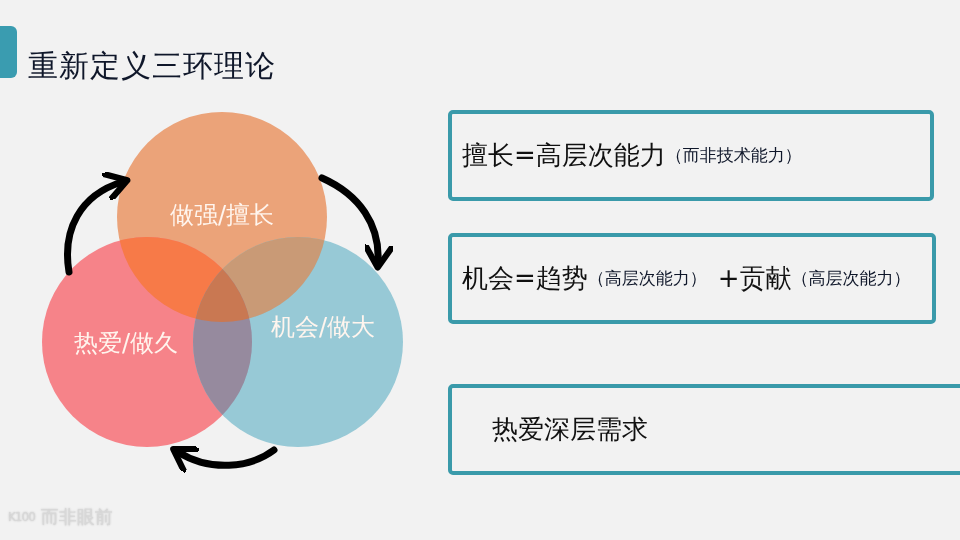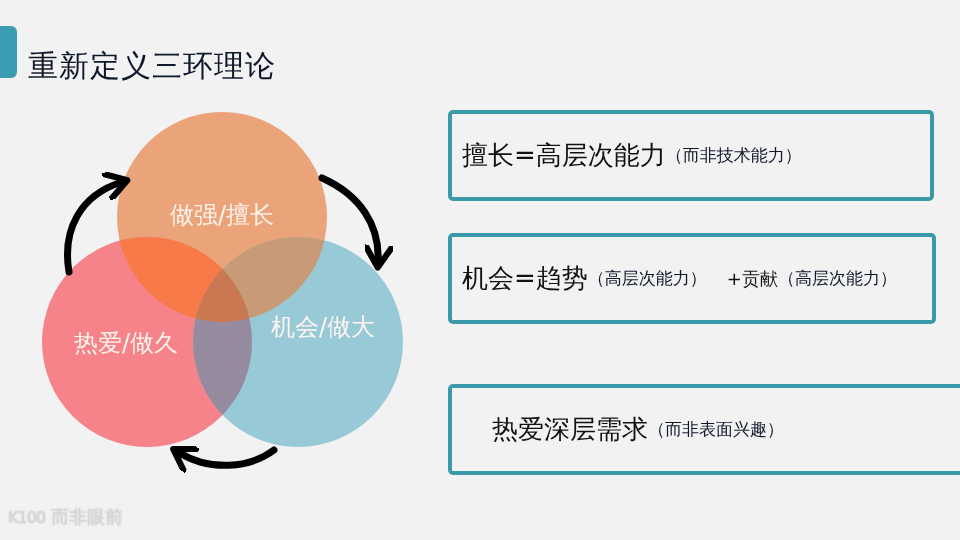--- a/index.html
+++ b/index.html
@@ -21,26 +21,26 @@
       position: absolute; color: #fff5ee; font-size: 24px; line-height: 30px;
       white-space: nowrap; transform: translate(-50%, -50%);
     }
     .box {
       position: absolute; left: 448px; border: 4px solid #3a9aaa; border-radius: 5px;
       background: #f2f2f2; box-sizing: border-box; height: 91px;
       display: flex; align-items: center; padding-left: 10px; white-space: nowrap;
     }
     .box .main { font-size: 26px; color: #111; }
     .box .note { font-size: 17px; color: #0f172a; }
-    .box .plus { font-size: 18px; color: #111; margin-left: 20px; }
+    .box .plus { font-size: 26px; color: #111; margin-left: 11px; }
     .watermark {
       position: absolute; left: 8px; top: 505px; display: flex; align-items: center;
       color: #d8d8d8; font-size: 18px; text-shadow: 0 0 2px #bbb;
     }
-    .watermark .logo { font-size: 16px; margin-right: 6px; letter-spacing: -1px; }
+    .watermark .logo { font-size: 12px; margin-right: 6px; letter-spacing: -1px; }
   </style>
 </head>
 <body>
 
 <div class="title-bar"></div>
 <div class="title">重新定义三环理论</div>
 
 <svg class="venn" viewBox="0 0 440 540" xmlns="http://www.w3.org/2000/svg">
   <defs>
     <marker id="ah" viewBox="0 0 10 10" refX="6" refY="5" markerWidth="4" markerHeight="4" orient="auto-start-reverse">
@@ -91,19 +91,18 @@
 
 <div class="box" style="top:233px; width:488px;">
   <span class="main">机会=趋势</span>
   <span class="note">（高层次能力）</span>
   <span class="plus">+贡献</span>
   <span class="note">（高层次能力）</span>
 </div>
 
 <div class="box" style="top:384px; width:552px;padding-left:40px;">
   <span class="main">热爱深层需求</span>
-  <span class="note">（而非表面兴趣）</span>
 </div>
 
 <div class="watermark">
   <span class="logo">K100</span>
   <span>而非眼前</span>
 </div>
 
 </body></html>

